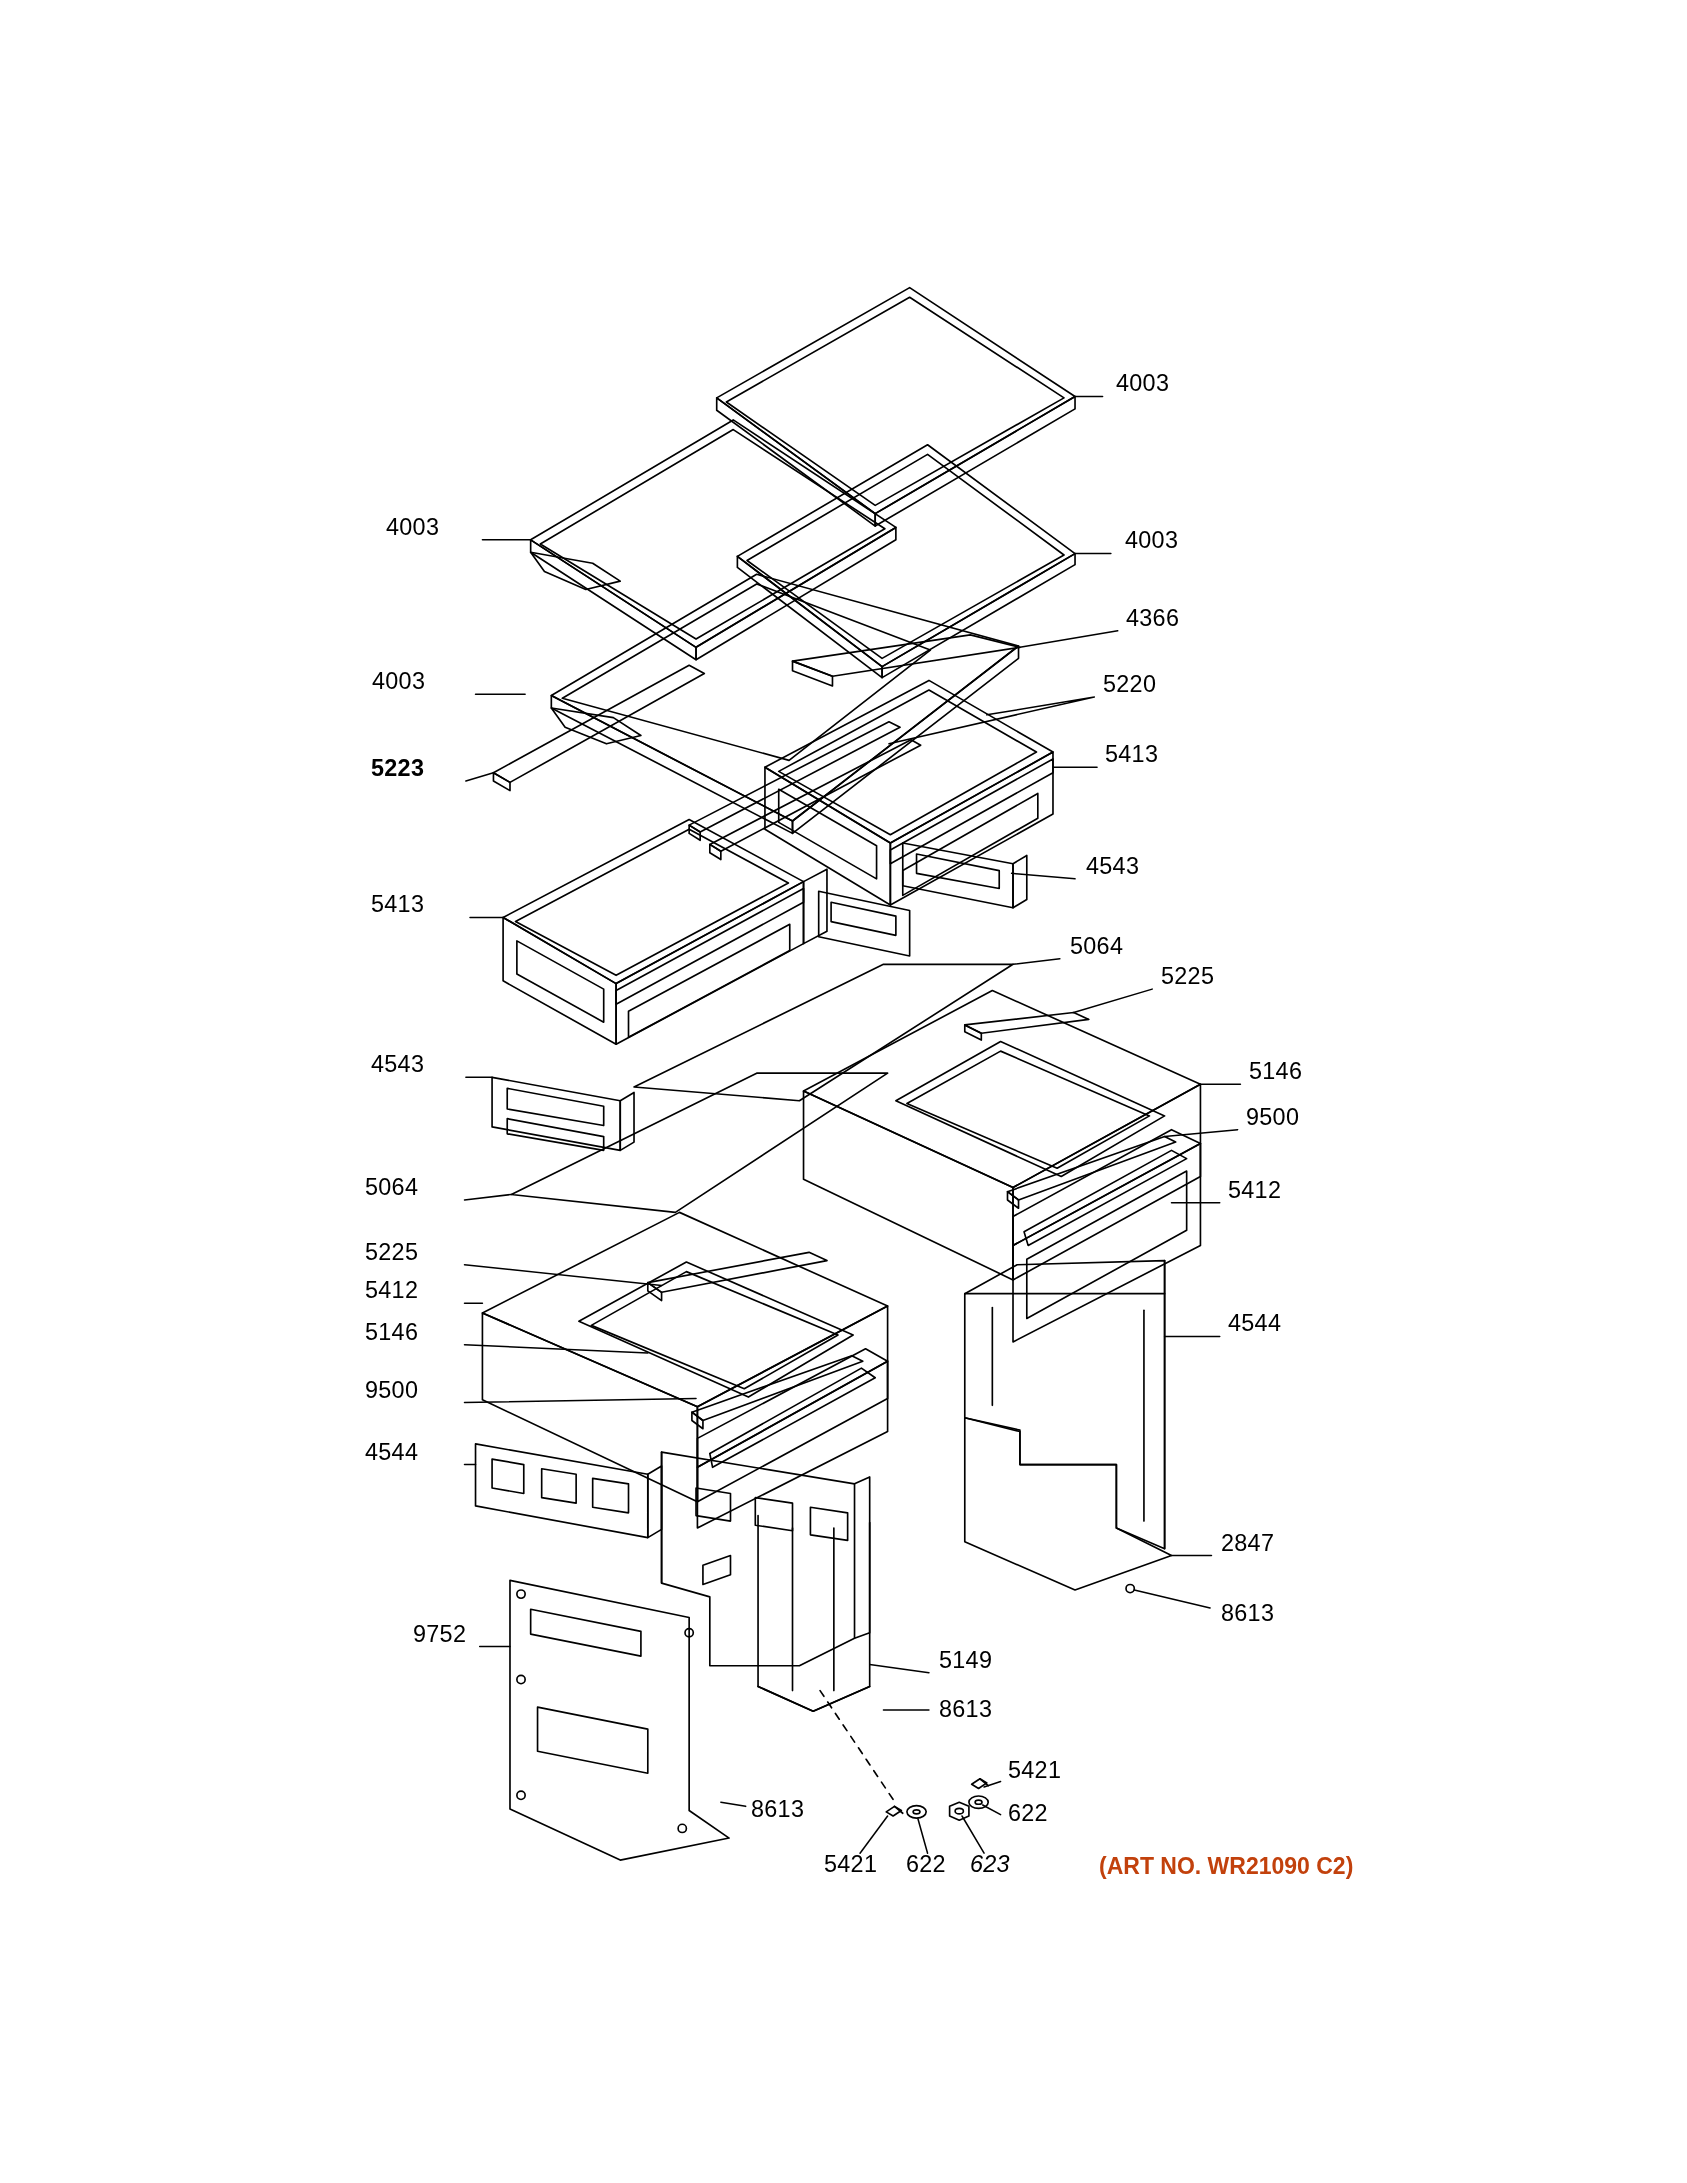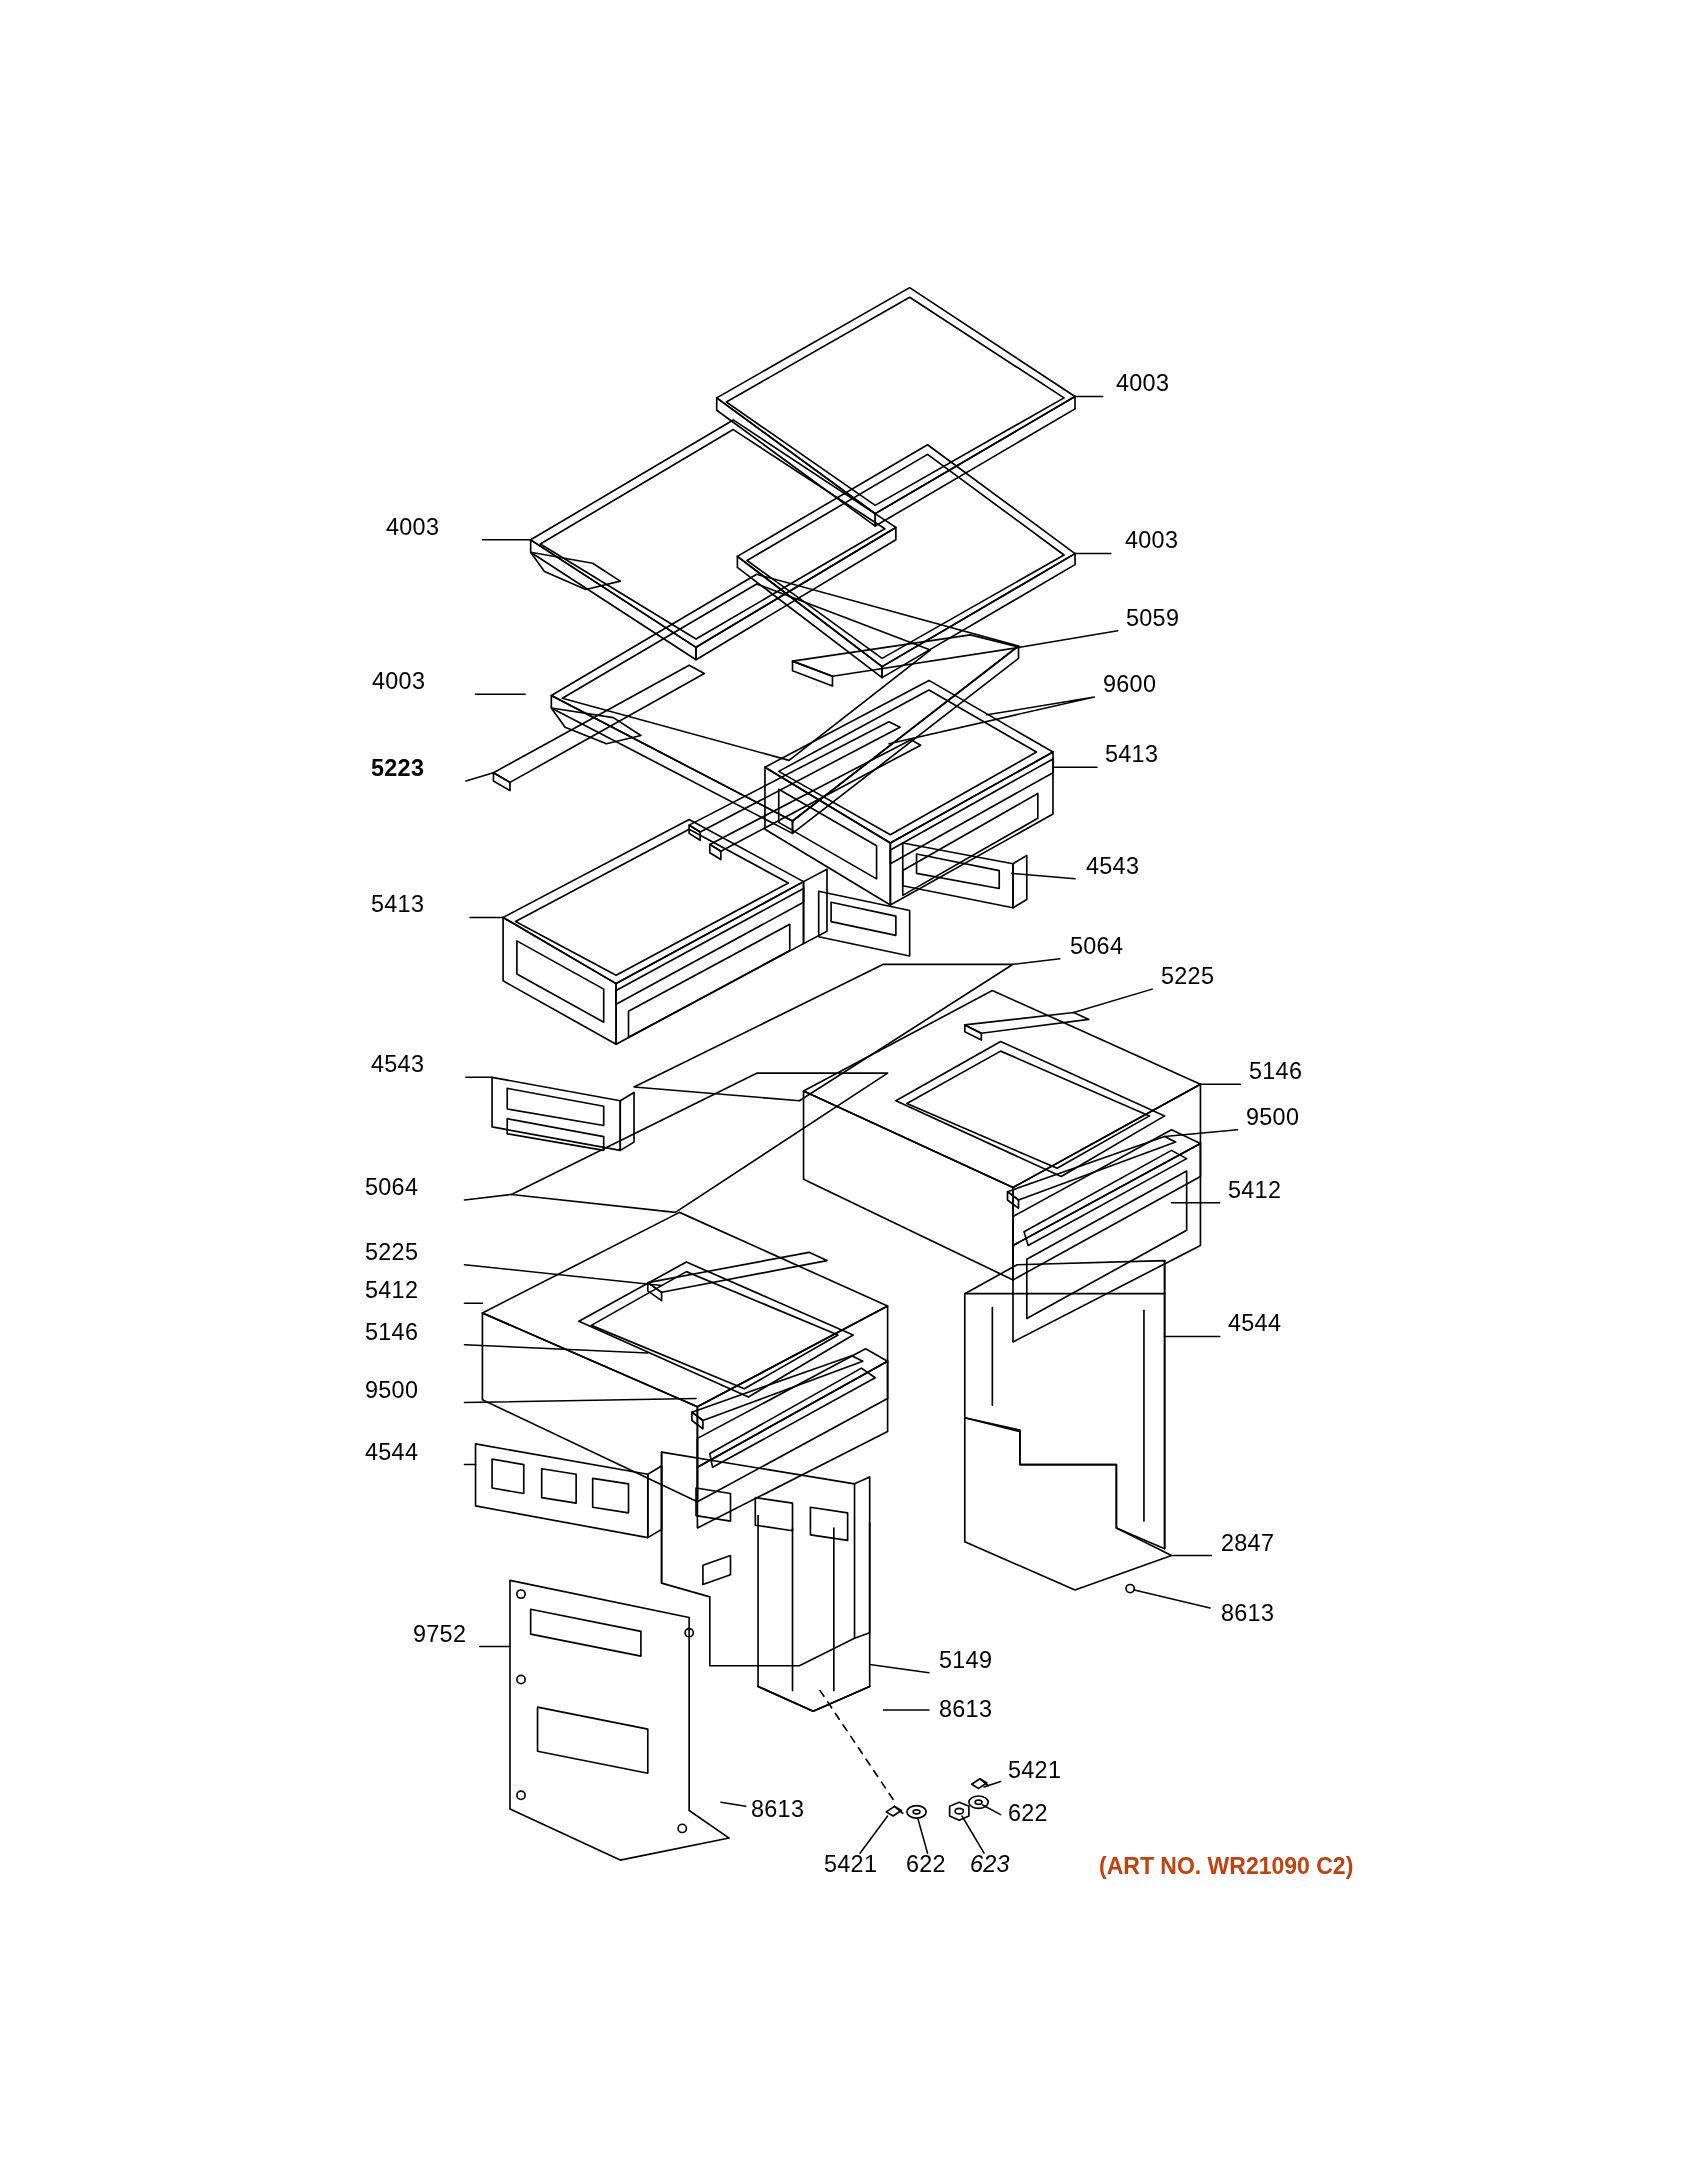--- a/index.html
+++ b/index.html
@@ -296,23 +296,23 @@
         <path d="M1346 2672 L1332 2622"></path>
         <path d="M1428 2672 L1396 2618"></path>
       </g>
 
     </g>
   </svg>
 
   <div class="callout" style="left:1116px; top:358px;"><span>4003</span></div>
   <div class="callout" style="left:386px; top:502px;"><span>4003</span></div>
   <div class="callout" style="left:1125px; top:515px;"><span>4003</span></div>
-  <div class="callout" style="left:1126px; top:593px;"><span>5059</span></div>
+  <div class="callout" style="left:1126px; top:593px;"><span>4366</span></div>
   <div class="callout" style="left:372px; top:656px;"><span>4003</span></div>
-  <div class="callout" style="left:1103px; top:659px;"><span>9600</span></div>
+  <div class="callout" style="left:1103px; top:659px;"><span>5220</span></div>
   <div class="callout" style="left:1105px; top:729px;"><span>5413</span></div>
   <div class="callout" style="left:371px; top:743px;font-weight:bold;"><span>5223</span></div>
   <div class="callout" style="left:1086px; top:841px;"><span>4543</span></div>
   <div class="callout" style="left:371px; top:879px;"><span>5413</span></div>
   <div class="callout" style="left:1070px; top:921px;"><span>5064</span></div>
   <div class="callout" style="left:1161px; top:951px;"><span>5225</span></div>
   <div class="callout" style="left:1249px; top:1046px;"><span>5146</span></div>
   <div class="callout" style="left:1246px; top:1092px;"><span>9500</span></div>
   <div class="callout" style="left:371px; top:1039px;"><span>4543</span></div>
   <div class="callout" style="left:1228px; top:1165px;"><span>5412</span></div>

